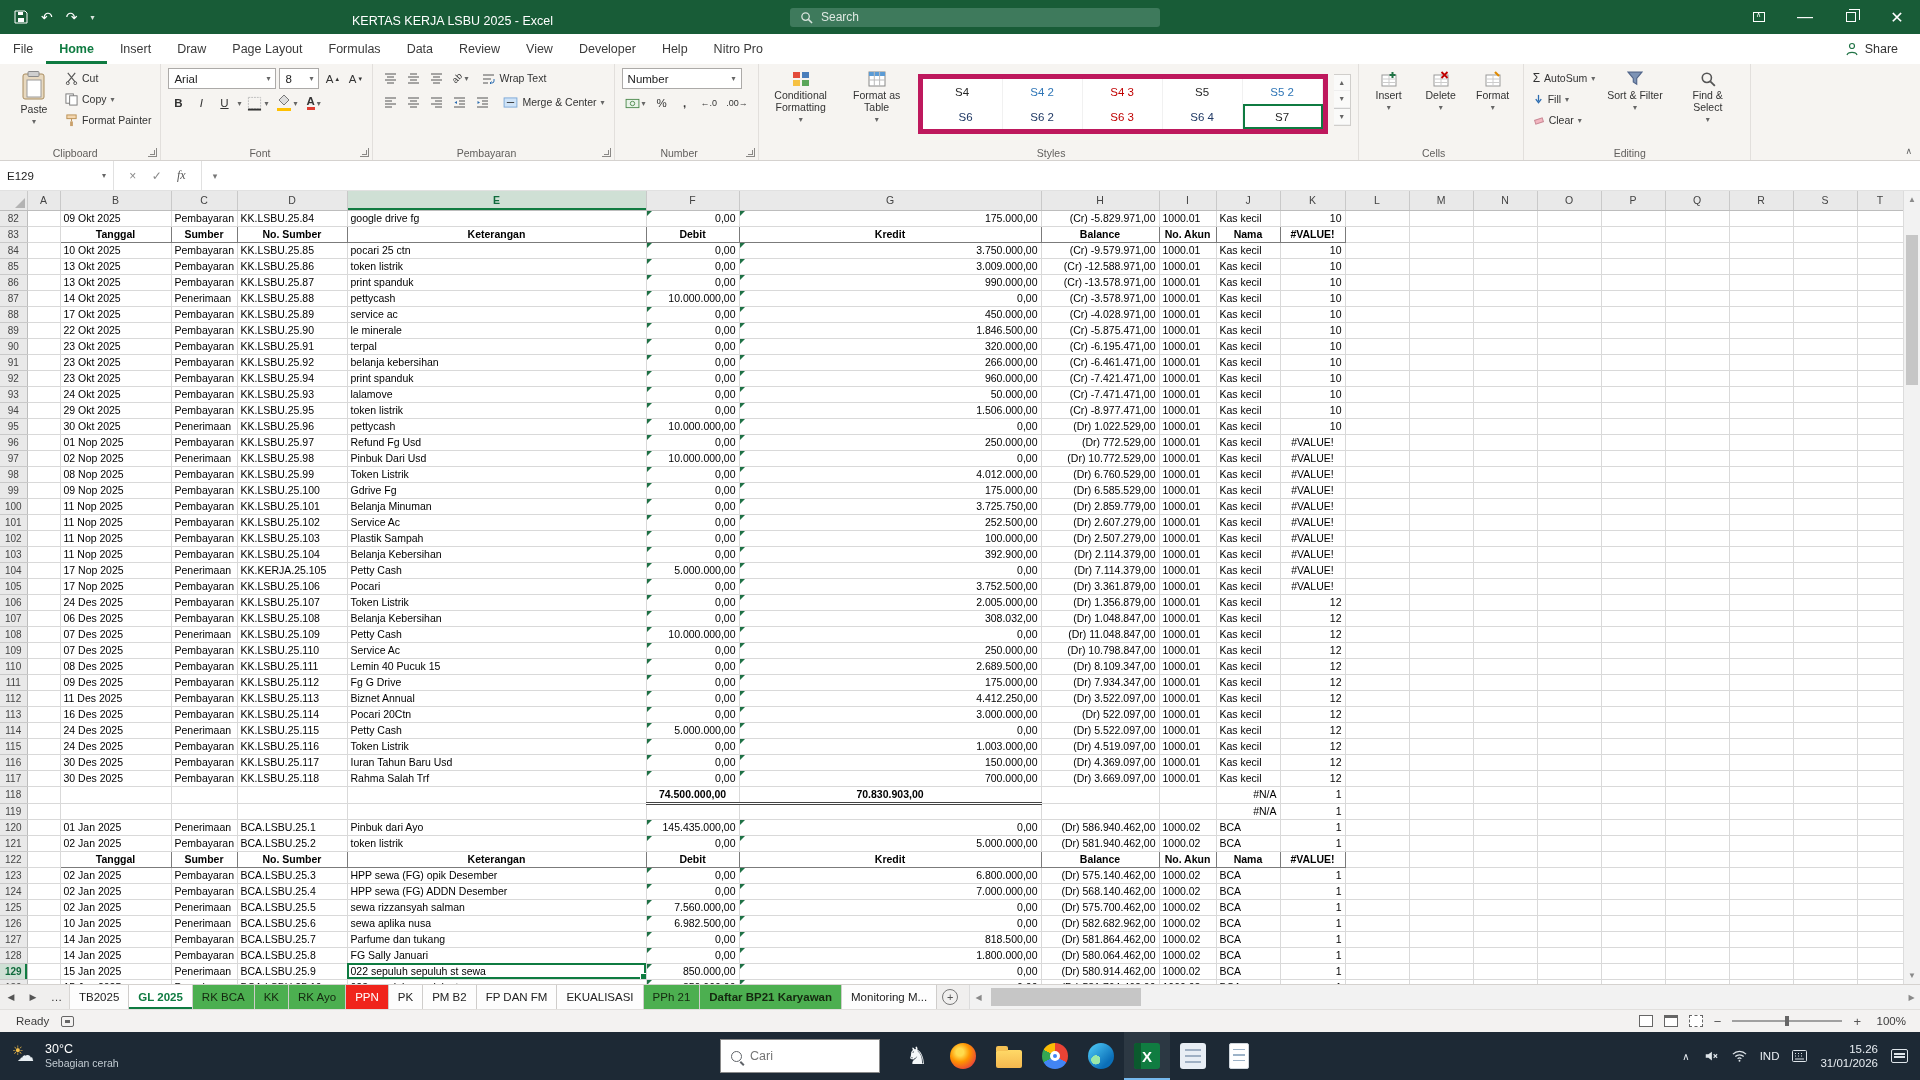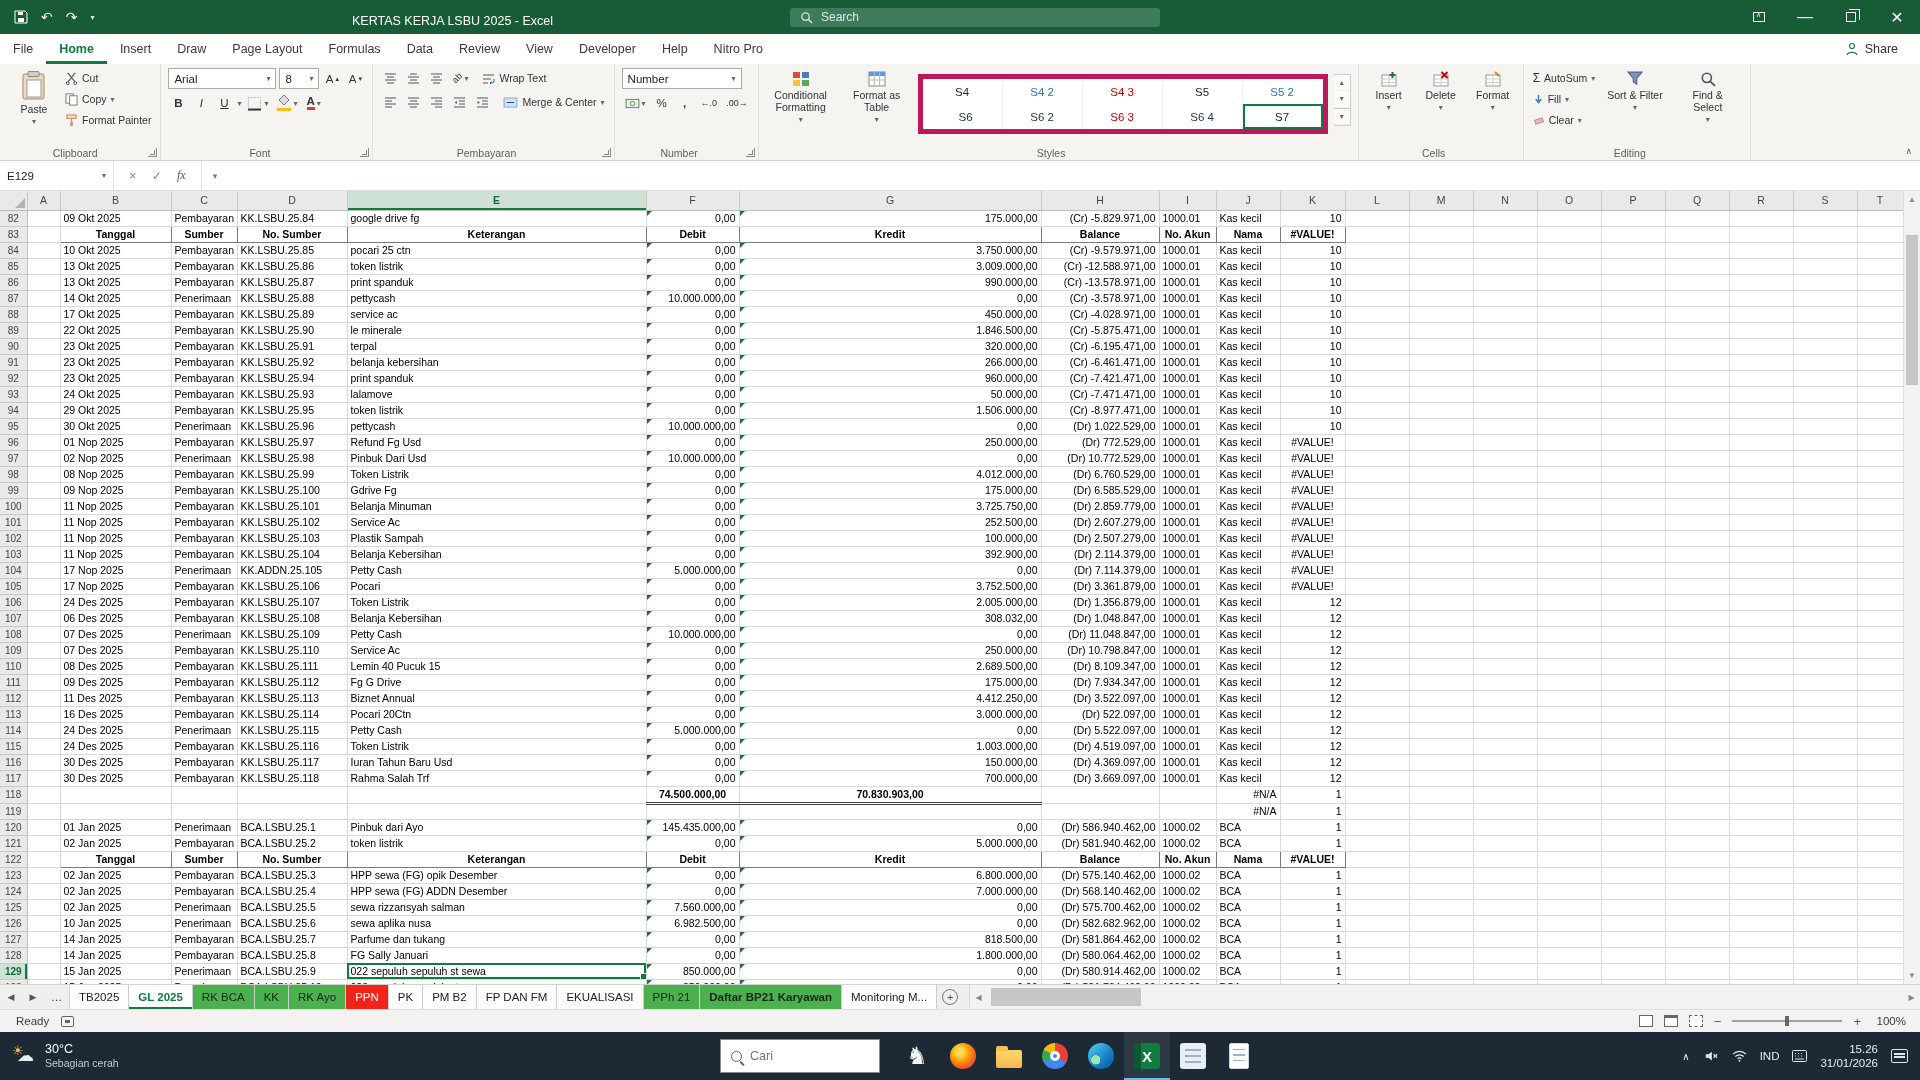--- a/index.html
+++ b/index.html
@@ -1131,21 +1131,21 @@
               <td class=""></td>
               <td class=""></td>
               <td class=""></td>
               <td class=""></td>
             </tr>
             <tr>
               <th>104</th>
               <td class=""></td>
               <td class="">17 Nop 2025</td>
               <td class="">Penerimaan</td>
-              <td class="">KK.ADDN.25.105</td>
+              <td class="">KK.KERJA.25.105</td>
               <td class="">Petty Cash</td>
               <td class="ar err">5.000.000,00</td>
               <td class="ar err">0,00</td>
               <td class="ar">(Dr) 7.114.379,00</td>
               <td class="">1000.01</td>
               <td class="">Kas kecil</td>
               <td class="ac">#VALUE!</td>
               <td class=""></td>
               <td class=""></td>
               <td class=""></td>

